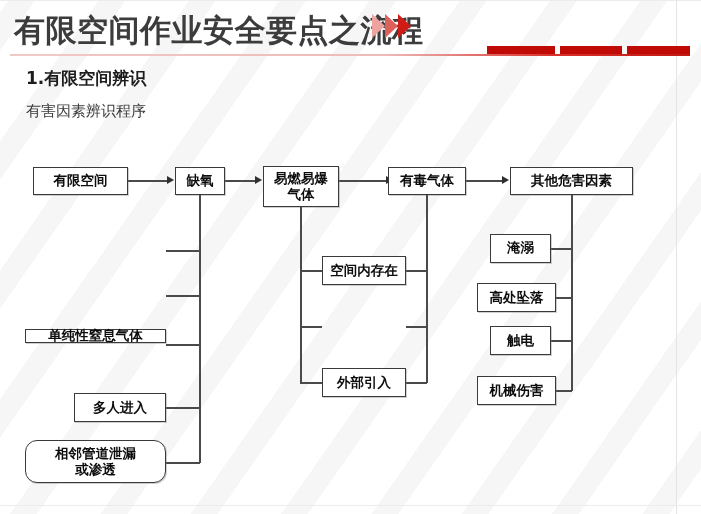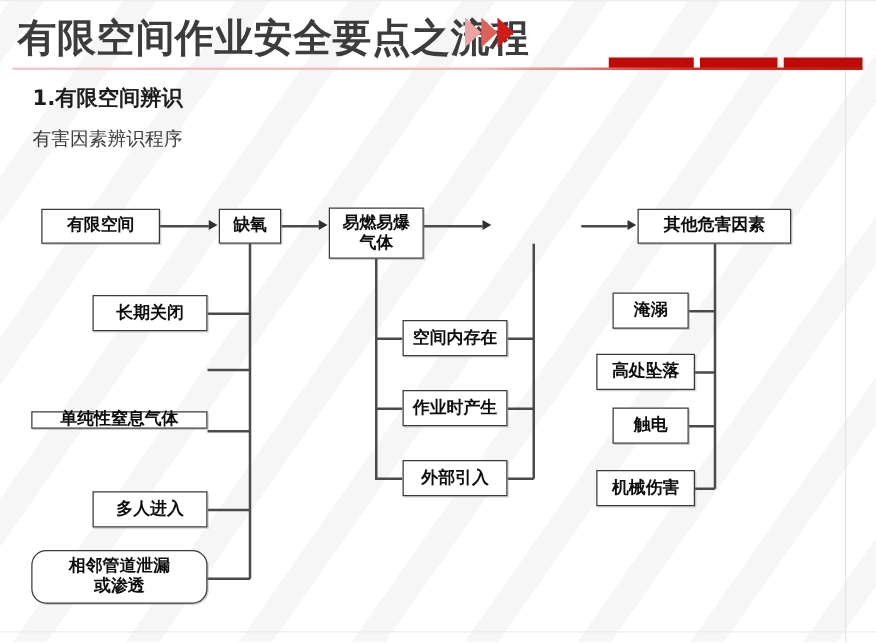--- a/index.html
+++ b/index.html
@@ -197,32 +197,32 @@
     <div class="line h" style="left:465px; top:180px; width:37px;"></div>
     <div class="arrowhead" style="left:502px; top:176px;"></div>
 
     <div class="node" style="left:33px;  top:167px; width:95px;  height:28px;">有限空间</div>
 
     <div class="node" style="left:175px; top:167px; width:50px;  height:28px;">缺氧</div>
 
     <div class="node" style="left:263px; top:166px; width:76px;  height:41px;">易燃易爆
 气体</div>
 
+    <div class="node" style="left:388px; top:167px; width:78px;  height:28px;">有毒气体</div>
 
     <div class="node" style="left:510px; top:167px; width:123px; height:28px;">其他危害因素</div>
 
     <div class="line v" style="left:199px; top:195px; width:1.5px; height:268px;"></div>
 
     <div class="line h" style="left:166px; top:250px; width:34px;"></div>
     <div class="line h" style="left:166px; top:295px; width:34px;"></div>
     <div class="line h" style="left:166px; top:344px; width:34px;"></div>
     <div class="line h" style="left:166px; top:407px; width:34px;"></div>
     <div class="line h" style="left:166px; top:462px; width:34px;"></div>
 
-    <div class="node" style="left:74px; top:236px; width:92px;  height:29px;">长期关闭</div>
 
 
     <div class="node" style="left:25px; top:329px; width:141px; height:14px;">单纯性窒息气体</div>
 
     <div class="node" style="left:74px; top:393px; width:92px;  height:29px;">多人进入</div>
 
     <div class="node" style="left:25px; top:440px; width:141px; height:43px;border-radius:12px;">相邻管道泄漏
 或渗透</div>
 
     <div class="line v" style="left:300px; top:207px; width:1.5px; height:176px;"></div>
@@ -232,32 +232,31 @@
     <div class="line h" style="left:300px; top:270px; width:22px;"></div>
     <div class="line h" style="left:300px; top:326px; width:22px;"></div>
     <div class="line h" style="left:300px; top:382px; width:22px;"></div>
 
     <div class="line h" style="left:406px; top:270px; width:21px;"></div>
     <div class="line h" style="left:406px; top:326px; width:21px;"></div>
     <div class="line h" style="left:406px; top:382px; width:21px;"></div>
 
     <div class="node" style="left:322px; top:256px; width:84px; height:29px;">空间内存在</div>
 
-    <div class="node" style="left:322px; top:312px; width:84px; height:29px;">作业时产生</div>
 
     <div class="node" style="left:322px; top:368px; width:84px; height:29px;">外部引入</div>
 
     <div class="line v" style="left:571px; top:195px; width:1.5px; height:196px;"></div>
 
     <div class="line h" style="left:551px; top:248px; width:21px;"></div>
     <div class="line h" style="left:556px; top:297px; width:16px;"></div>
     <div class="line h" style="left:551px; top:340px; width:21px;"></div>
     <div class="line h" style="left:556px; top:390px; width:16px;"></div>
 
-    <div class="node" style="left:490px; top:234px; width:61px;  height:29px;">淹溺</div>
+    <div class="node" style="left:490px; top:234px; width:61px;  height:29px;font-family:Liberation Mono, monospace;">淹溺</div>
 
     <div class="node" style="left:477px; top:283px; width:79px;  height:29px;">高处坠落</div>
 
     <div class="node" style="left:490px; top:326px; width:61px;  height:29px;">触电</div>
 
     <div class="node" style="left:477px; top:376px; width:79px;  height:29px;">机械伤害</div>
 
   </div>
 </div>
 

